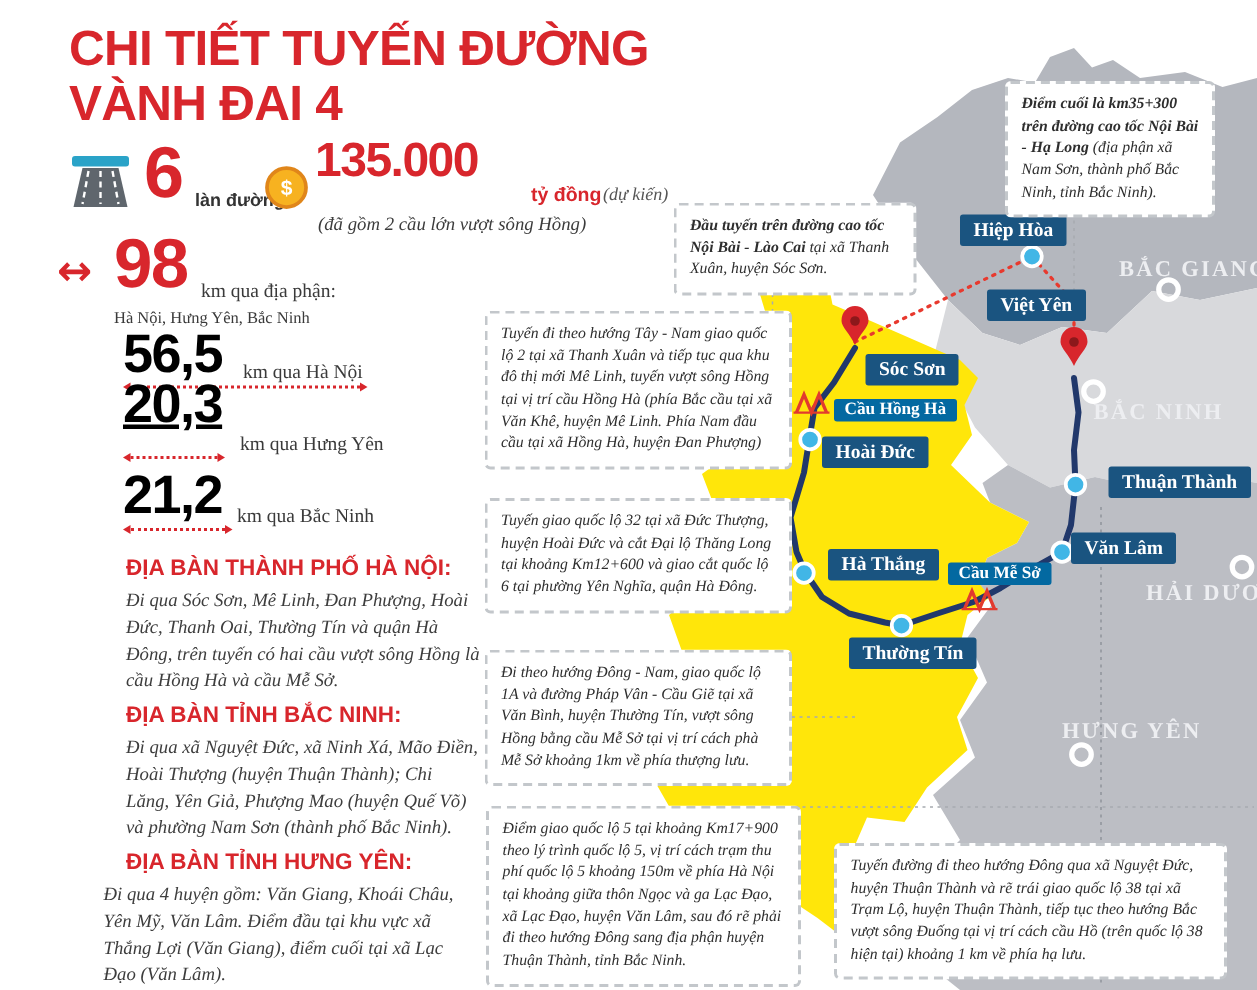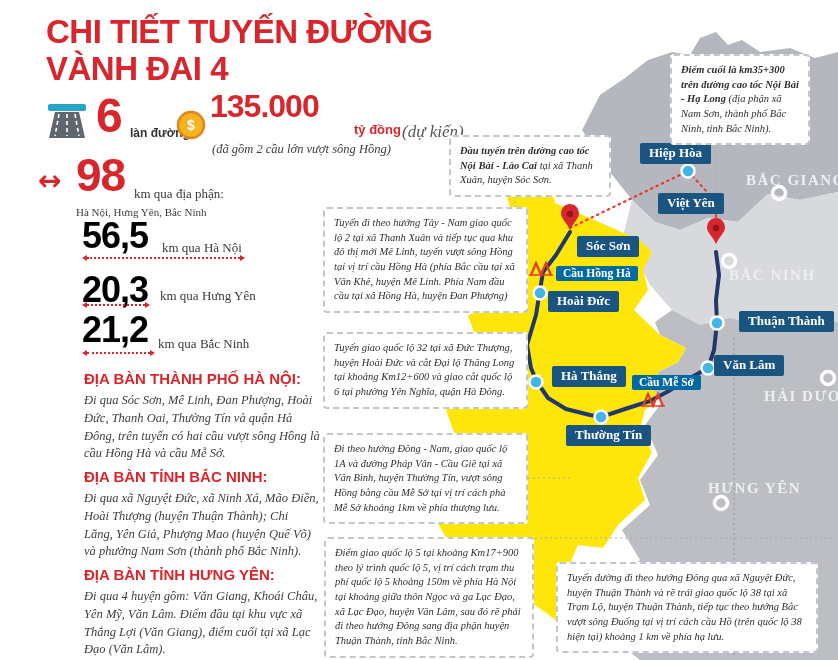--- a/index.html
+++ b/index.html
@@ -124,58 +124,58 @@
   </svg>
   <div class="abs bignum" style="left:96px;top:92px;font-size:48px;">6</div>
   <div class="abs" style="left:130px;top:126px;font-size:12px;font-weight:bold;color:#333;">làn đường</div>
 
   <svg class="abs" style="left:176px;top:110px" width="30" height="30">
     <circle cx="15" cy="15" r="13" fill="#f7b220" stroke="#e0861a" stroke-width="2.5"></circle>
     <text x="15" y="20" text-anchor="middle" font-family="Liberation Sans,sans-serif" font-weight="bold" font-size="14" fill="#fff">$</text>
   </svg>
   <div class="abs bignum" style="left:210px;top:90px;font-size:32px;">135.000</div>
   <div class="abs" style="left:354px;top:122px;font-size:13px;font-weight:bold;color:#d8262c;text-align:center;">tỷ đồng</div>
-  <div class="abs serifit" style="left:402px;top:122px;font-size:17px;color:#555;">(dự kiến)</div>
+  <div class="abs serifit" style="left:402px;top:122px;font-size:12px;color:#555;">(dự kiến)</div>
   <div class="abs serifit" style="left:212px;top:142px;font-size:12.5px;">(đã gồm 2 cầu lớn vượt sông Hồng)</div>
 
   <div class="abs" style="left:38px;top:164px;font-size:28px;font-weight:bold;color:#d8262c;font-family:'DejaVu Sans',sans-serif;">↔</div>
   <div class="abs bignum" style="left:76px;top:152px;font-size:46px;">98</div>
   <div class="abs slabel" style="left:134px;top:186px;">km qua địa phận:</div>
   <div class="abs slabel" style="left:76px;top:206px;font-size:11px;">Hà Nội, Hưng Yên, Bắc Ninh</div>
 
   <div class="abs orangenum" style="left:82px;top:218px;">56,5</div>
   <div class="abs slabel" style="left:162px;top:240px;">km qua Hà Nội</div>
   <div class="abs dotarrow" style="left:82px;top:254px;width:163px;">
       <span class="ah l"></span>
       <span class="line"></span>
       <span class="ah r"></span>
     </div>
 
-  <div class="abs orangenum" style="left:82px;top:272px;">20,3</div>
+  <div class="abs orangenum" style="left:82px;top:251px;text-decoration:underline;">20,3</div>
   <div class="abs slabel" style="left:160px;top:288px;">km qua Hưng Yên</div>
   <div class="abs dotarrow" style="left:82px;top:301px;width:68px;">
       <span class="ah l"></span>
       <span class="line"></span>
       <span class="ah r"></span>
     </div>
 
   <div class="abs orangenum" style="left:82px;top:300px;margin-top:12px;">21,2</div>
   <div class="abs slabel" style="left:158px;top:336px;">km qua Bắc Ninh</div>
   <div class="abs dotarrow" style="left:82px;top:349px;width:73px;">
       <span class="ah l"></span>
       <span class="line"></span>
       <span class="ah r"></span>
     </div>
 
   <div class="abs sect-h" style="left:84px;top:370px;">ĐỊA BÀN THÀNH PHỐ HÀ NỘI:</div>
   <div class="abs sect-p" style="left:84px;top:392px;width:236px;">Đi qua Sóc Sơn, Mê Linh, Đan Phượng, Hoài Đức, Thanh Oai, Thường Tín và quận Hà Đông, trên tuyến có hai cầu vượt sông Hồng là cầu Hồng Hà và cầu Mễ Sở.</div>
   <div class="abs sect-h" style="left:84px;top:468px;">ĐỊA BÀN TỈNH BẮC NINH:</div>
   <div class="abs sect-p" style="left:84px;top:490px;width:236px;">Đi qua xã Nguyệt Đức, xã Ninh Xá, Mão Điền, Hoài Thượng (huyện Thuận Thành); Chi Lăng, Yên Giả, Phượng Mao (huyện Quế Võ) và phường Nam Sơn (thành phố Bắc Ninh).</div>
   <div class="abs sect-h" style="left:84px;top:566px;">ĐỊA BÀN TỈNH HƯNG YÊN:</div>
-  <div class="abs sect-p" style="left:84px;top:588px;width:236px;">Đi qua 4 huyện gồm: Văn Giang, Khoái Châu, Yên Mỹ, Văn Lâm. Điểm đầu tại khu vực xã Thắng Lợi (Văn Giang), điểm cuối tại xã Lạc Đạo (Văn Lâm).</div>
+  <div class="abs sect-p" style="left:69px;top:588px;width:236px;">Đi qua 4 huyện gồm: Văn Giang, Khoái Châu, Yên Mỹ, Văn Lâm. Điểm đầu tại khu vực xã Thắng Lợi (Văn Giang), điểm cuối tại xã Lạc Đạo (Văn Lâm).</div>
 
   <div class="prov" style="left:746px;top:172px;">BẮC GIANG</div>
   <div class="prov" style="left:729px;top:267px;">BẮC NINH</div>
   <div class="prov" style="left:764px;top:388px;">HẢI DƯƠNG</div>
   <div class="prov" style="left:708px;top:480px;">HƯNG YÊN</div>
 
 
   <div class="badge" style="left:640px;top:143px;">Hiệp Hòa</div>
   <div class="badge" style="left:658px;top:193px;">Việt Yên</div>
   <div class="badge" style="left:577px;top:236px;">Sóc Sơn</div>

